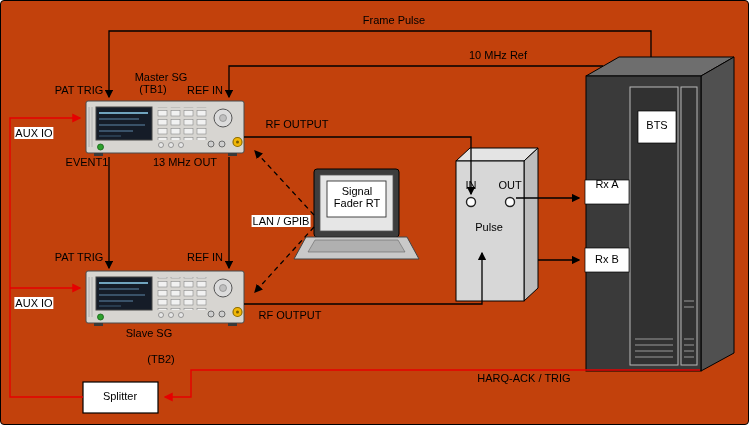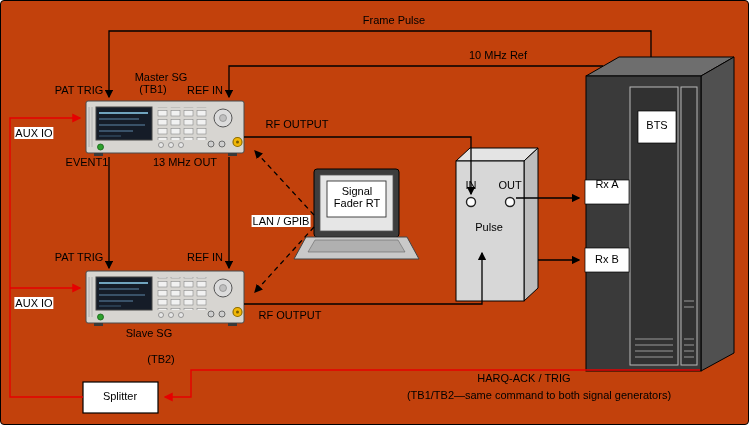--- a/index.html
+++ b/index.html
@@ -174,15 +174,14 @@
   <div class="lbl" style="left:78px;top:250px">PAT TRIG</div>
   <div class="lbl" style="left:204px;top:250px">REF IN</div>
   <div class="lbl bg" style="left:33px;top:281px">AUX IO</div>
   <div class="lbl" style="left:289px;top:308px">RF OUTPUT</div>
   <div class="lbl b" style="left:148px;top:326px">Slave SG</div>
   <div class="lbl b" style="left:160px;top:352px">(TB2)</div>
 
   <div class="lbl" style="left:119px;top:389px">Splitter</div>
 
   <div class="lbl" style="left:523px;top:371px">HARQ-ACK / TRIG</div>
-  <div class="lbl" style="left:538px;top:388px">(TB1/TB2—same command to both signal generators)</div>
 
 </div>
 
 </body></html>

